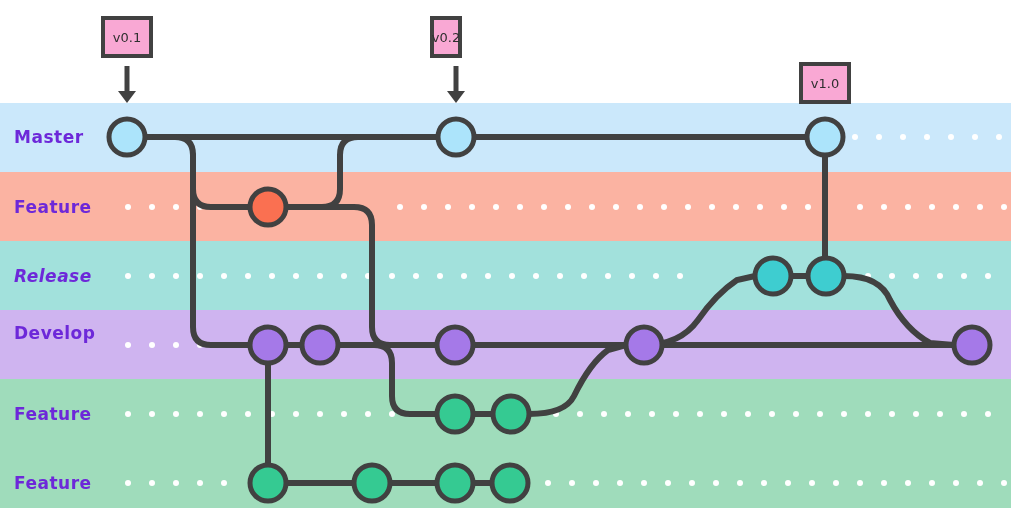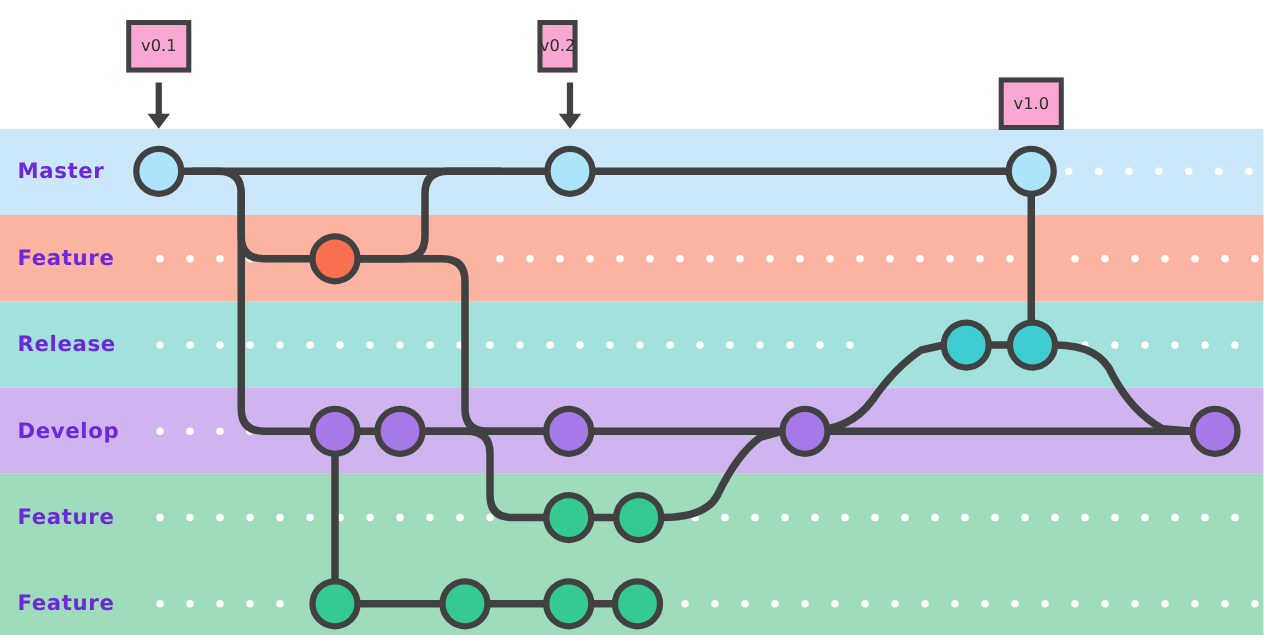--- a/index.html
+++ b/index.html
@@ -200,22 +200,22 @@
         <path d="M 456 66 L 456 94" stroke="#414141" stroke-width="5" fill="none"></path>
         <polygon points="447,91 465,91 456,103" fill="#414141"></polygon>
         <path d="M 825 66 L 825 94" stroke="#414141" stroke-width="5" fill="none"></path>
         <polygon points="816,91 834,91 825,103" fill="#414141"></polygon>
       </g>
   </svg>
 
   <div id="labels-layer">
       <div class="lane-label" style="top: 137px;">Master</div>
       <div class="lane-label" style="top: 207px;">Feature</div>
-      <div class="lane-label" style="top: 276px;">Release</div>
-      <div class="lane-label" style="top: 345px;">Develop</div>
+      <div class="lane-label" style="top: 276px; font-style: italic;">Release</div>
+      <div class="lane-label" style="top: 333px;">Develop</div>
       <div class="lane-label" style="top: 414px;">Feature</div>
       <div class="lane-label" style="top: 483px;">Feature</div>
     </div>
   <div id="tags-layer">
       <div class="tag" style="left: 101px; top: 16px; width: 52px; height: 42px;">
         <span>v0.1</span>
       </div>
       <div class="tag" style="left: 430px; top: 16px; width: 32px; height: 42px;">
         <span>v0.2</span>
       </div>

